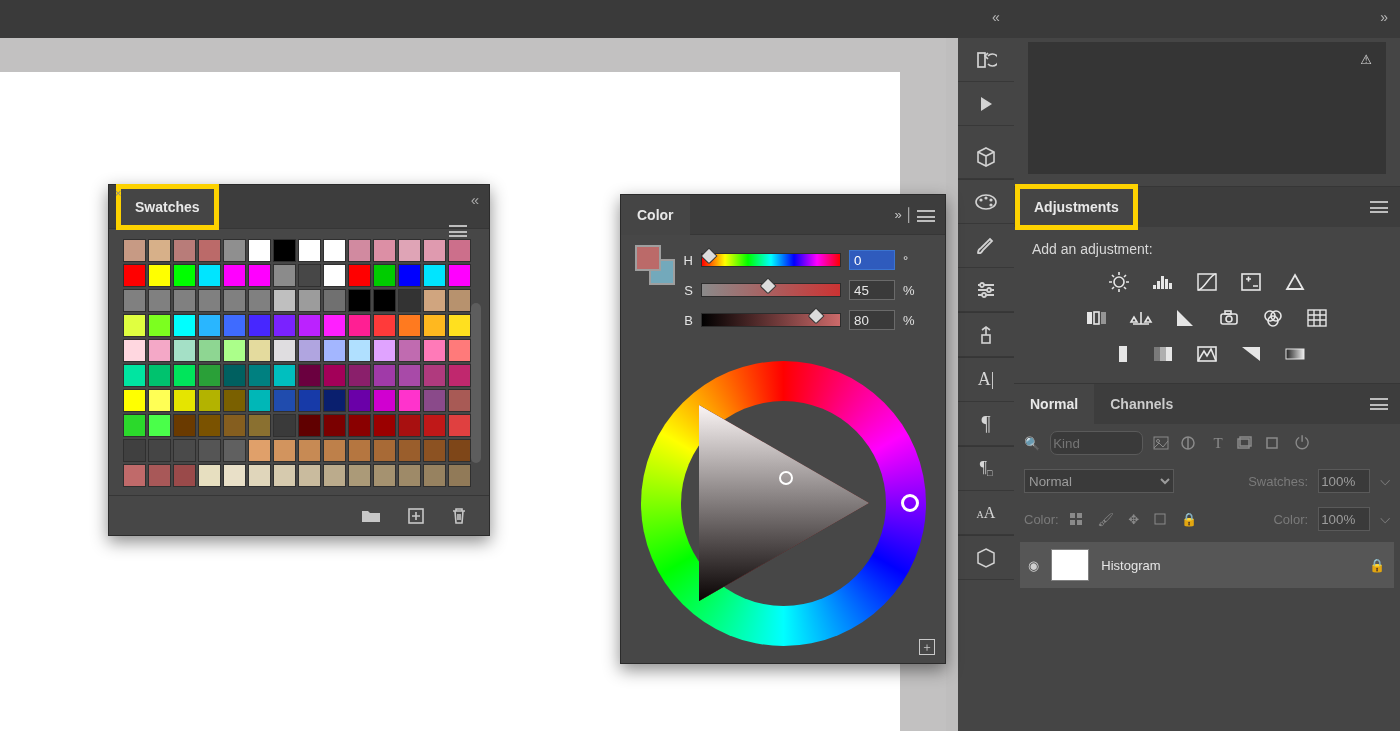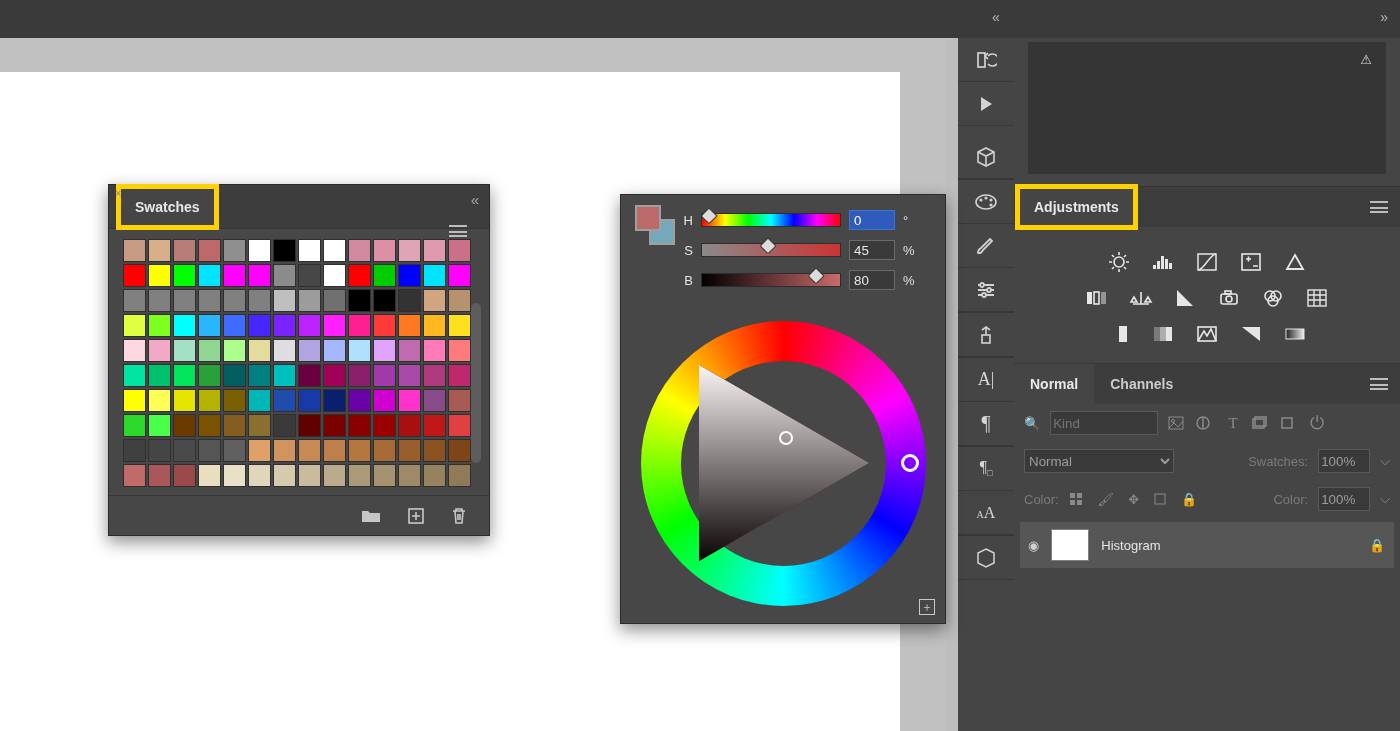--- a/index.html
+++ b/index.html
@@ -194,20 +194,21 @@
   <div class="sep"></div>
 
   <div id="adj">
     <div class="phead">
       <div class="ptab active yellow-box" style="margin-left:4px">Adjustments</div>
       <span class="pmenu">
           <span class="menulines"></span>
         </span>
     </div>
     <div class="body">
+      <div style="color:#d8d8d8;font-size:14px;padding:4px 0 0 2px">Add an adjustment:</div>
       <div class="adj-row">
         <span class="adj-ico">
             <svg width="22" height="22" viewBox="0 0 22 22" fill="none" stroke="#e6e6e6" stroke-width="1.6">
               <circle cx="11" cy="11" r="5"></circle>
               <path d="M11 1v3M11 18v3M1 11h3M18 11h3M4 4l2 2M16 16l2 2M4 18l2-2M16 6l2-2"></path>
             </svg>
           </span>
         <span class="adj-ico">
             <svg width="24" height="18" viewBox="0 0 24 18" fill="#e6e6e6">
               <rect x="2" y="12" width="3" height="4"></rect>
@@ -322,21 +323,21 @@
     <div class="phead">
       <div class="ptab active">Normal</div>
       <div class="ptab">Channels</div>
       <span class="pmenu">
           <span class="menulines"></span>
         </span>
     </div>
 
     <div class="row">
       <span style="color:#8a8a8a">🔍</span>
-      <input type="text" style="width: 108px;" placeholder="Kind">
+      <input type="text" style="width: 93px; border-radius: 7px;" placeholder="Kind">
       <span class="ficon">
           <svg width="16" height="14" viewBox="0 0 16 14" stroke="#8a8a8a" fill="none">
             <rect x="1" y="1" width="14" height="12"></rect>
             <circle cx="5" cy="5" r="1.5"></circle>
             <path d="M1 12l5-5 4 4 5-6"></path>
           </svg>
         </span>
       <span class="ficon">
           <svg width="14" height="14" viewBox="0 0 14 14" stroke="#8a8a8a" fill="none" stroke-width="1.5">
             <circle cx="7" cy="7" r="6"></circle>
@@ -567,20 +568,24 @@
       </span>
     <span>
         <svg width="16" height="18" viewBox="0 0 16 18" stroke="#c7c7c7" fill="none" stroke-width="1.6">
           <path d="M2 4h12M5 4V2h6v2M4 4l1 12h6l1-12M7 7v6M9 7v6"></path>
         </svg>
       </span>
   </div>
 </div>
 
 <div id="colorp">
+  <div class="phead">
+    <div class="ptab active">Color</div>
+    <span class="collapse">» │ <span class="menulines" style="vertical-align:middle"></span></span>
+  </div>
   <div class="hsb">
     <div style="display:flex">
       <div class="fgbg">
         <div class="bg" style="background:#73a9bb"></div>
         <div class="fg" style="background:#bb6a69"></div>
       </div>
       <div style="flex:1">
         <div class="hsb-row">
           <label>H</label>
           <div class="track" style="background:linear-gradient(to right,red,yellow,lime,cyan,blue,magenta,red)">

